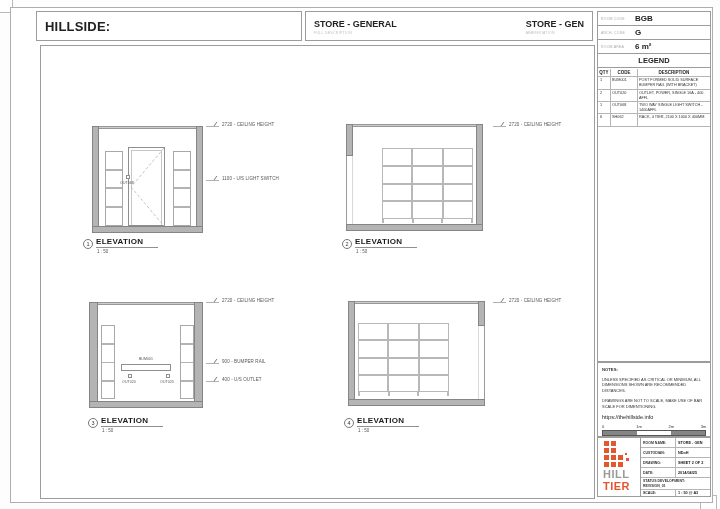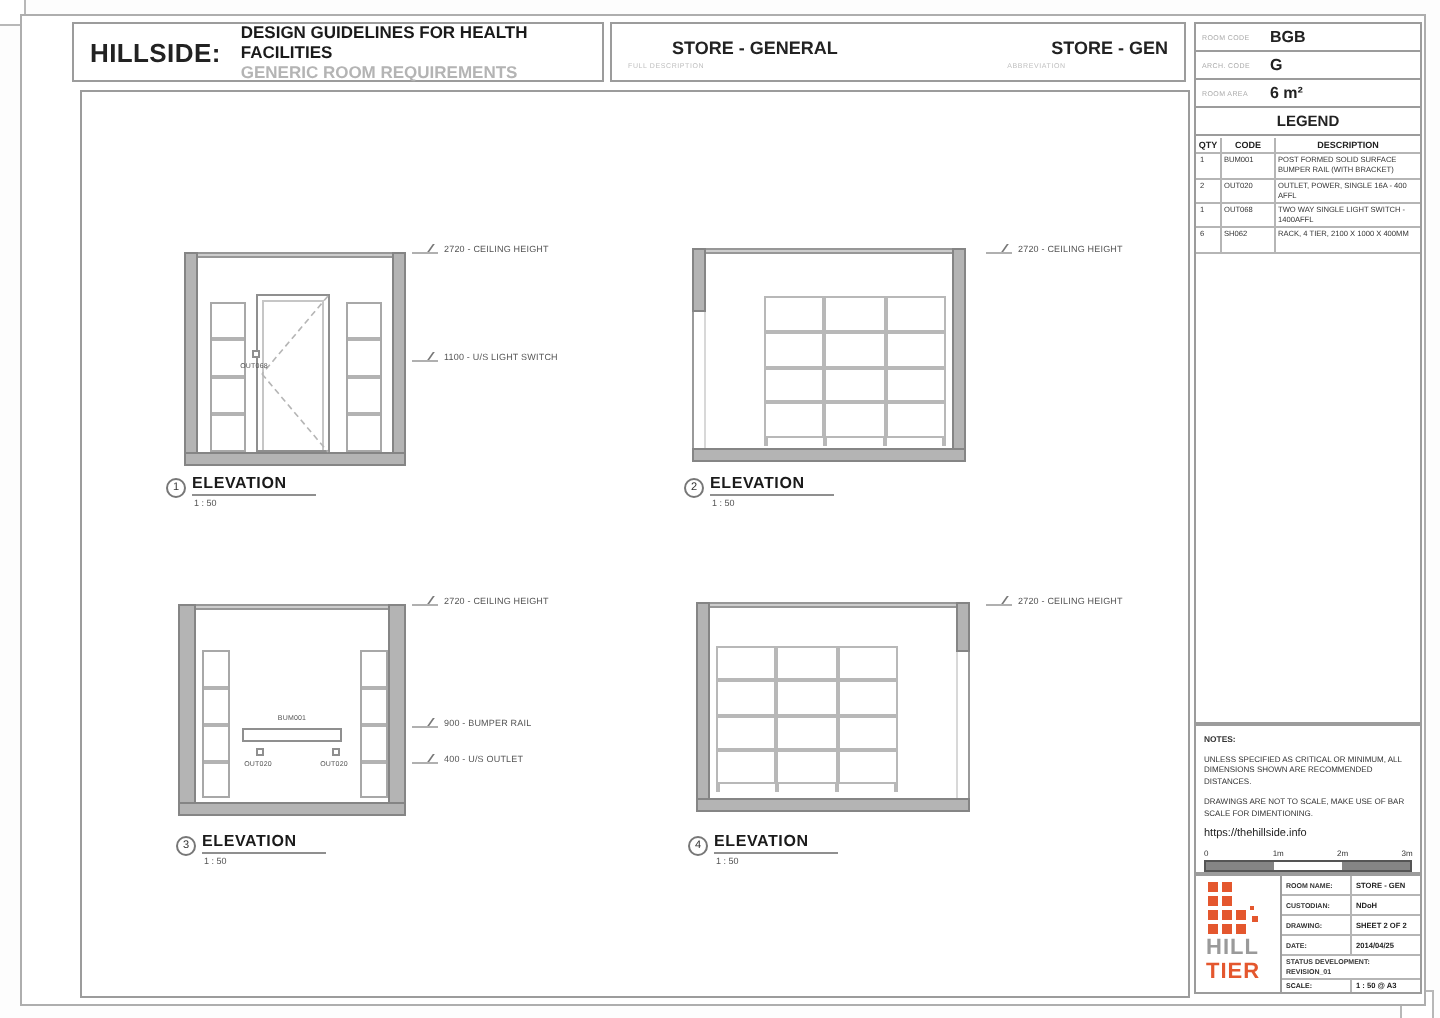--- a/index.html
+++ b/index.html
@@ -10,21 +10,21 @@
   .mark-br{position:absolute;left:700px;top:495px;width:15px;height:14px;border:1px solid #b8b8b8;background:#fff;}
   
   .hdr-box{position:absolute;border:1px solid #9c9c9c;background:#fff;box-sizing:border-box;}
   .brandbox{left:36px;top:11px;width:266px;height:30px;display:flex;align-items:center;}
   .brand{font-size:13px;font-weight:bold;letter-spacing:.2px;padding:0 10px 0 8px;}
   .hdr-titles{display:flex;flex-direction:column;line-height:10px;}
   .hdr-title{font-size:8.5px;font-weight:bold;color:#1a1a1a;}
   .hdr-subtitle{font-size:8.5px;font-weight:bold;color:#b4b4b4;}
   .descbox{left:305px;top:11px;width:288px;height:30px;display:flex;justify-content:space-between;align-items:flex-end;padding:0 8px 2px 8px;}
   .desc-stack{display:flex;flex-direction:column;line-height:9px;}
-  .desc-value{font-size:9px;font-weight:bold;margin-left:22px;}
+  .desc-value{font-size:9px;font-weight:bold;}
   .desc-label{font-size:3.5px;color:#c0c0c0;letter-spacing:.3px;}
   
   .info-row{position:absolute;left:597px;width:114px;height:15px;border:1px solid #9c9c9c;background:#fff;box-sizing:border-box;display:flex;align-items:center;}
   .info-label{font-size:3.5px;color:#ababab;width:34px;padding-left:3px;letter-spacing:.2px;}
   .info-value{font-size:8px;font-weight:bold;}
   .legendbox{position:absolute;left:597px;top:53px;width:114px;height:309px;border:1px solid #9c9c9c;background:#fff;box-sizing:border-box;}
   .lg-title{height:13px;border-bottom:1px solid #9c9c9c;display:flex;align-items:center;justify-content:center;font-size:7.5px;font-weight:bold;}
   .lg-colhdr,.lg-row{display:grid;grid-template-columns:13px 27px 1fr;border-bottom:1px solid #b5b5b5;}
   .lg-colhdr{height:8px;font-size:4.5px;font-weight:bold;align-items:center;}
   .lg-colhdr span{text-align:center;}
@@ -83,24 +83,20 @@
 </head>
 <body>
 
 <div class="page">
   <div class="mark-tl"></div>
   <div class="mark-br"></div>
   <div class="sheet-frame"></div>
 
   <div class="hdr-box brandbox">
     <span class="brand">HILLSIDE:</span>
-    <span class="hdr-titles">
-      <span class="hdr-title">DESIGN GUIDELINES FOR HEALTH FACILITIES</span>
-      <span class="hdr-subtitle">GENERIC ROOM REQUIREMENTS</span>
-    </span>
   </div>
   <div class="hdr-box descbox">
     <span class="desc-stack">
       <span class="desc-value">STORE - GENERAL</span>
       <span class="desc-label">FULL DESCRIPTION</span>
     </span>
     <span class="desc-stack">
       <span class="desc-value">STORE - GEN</span>
       <span class="desc-label">ABBREVIATION</span>
     </span>

